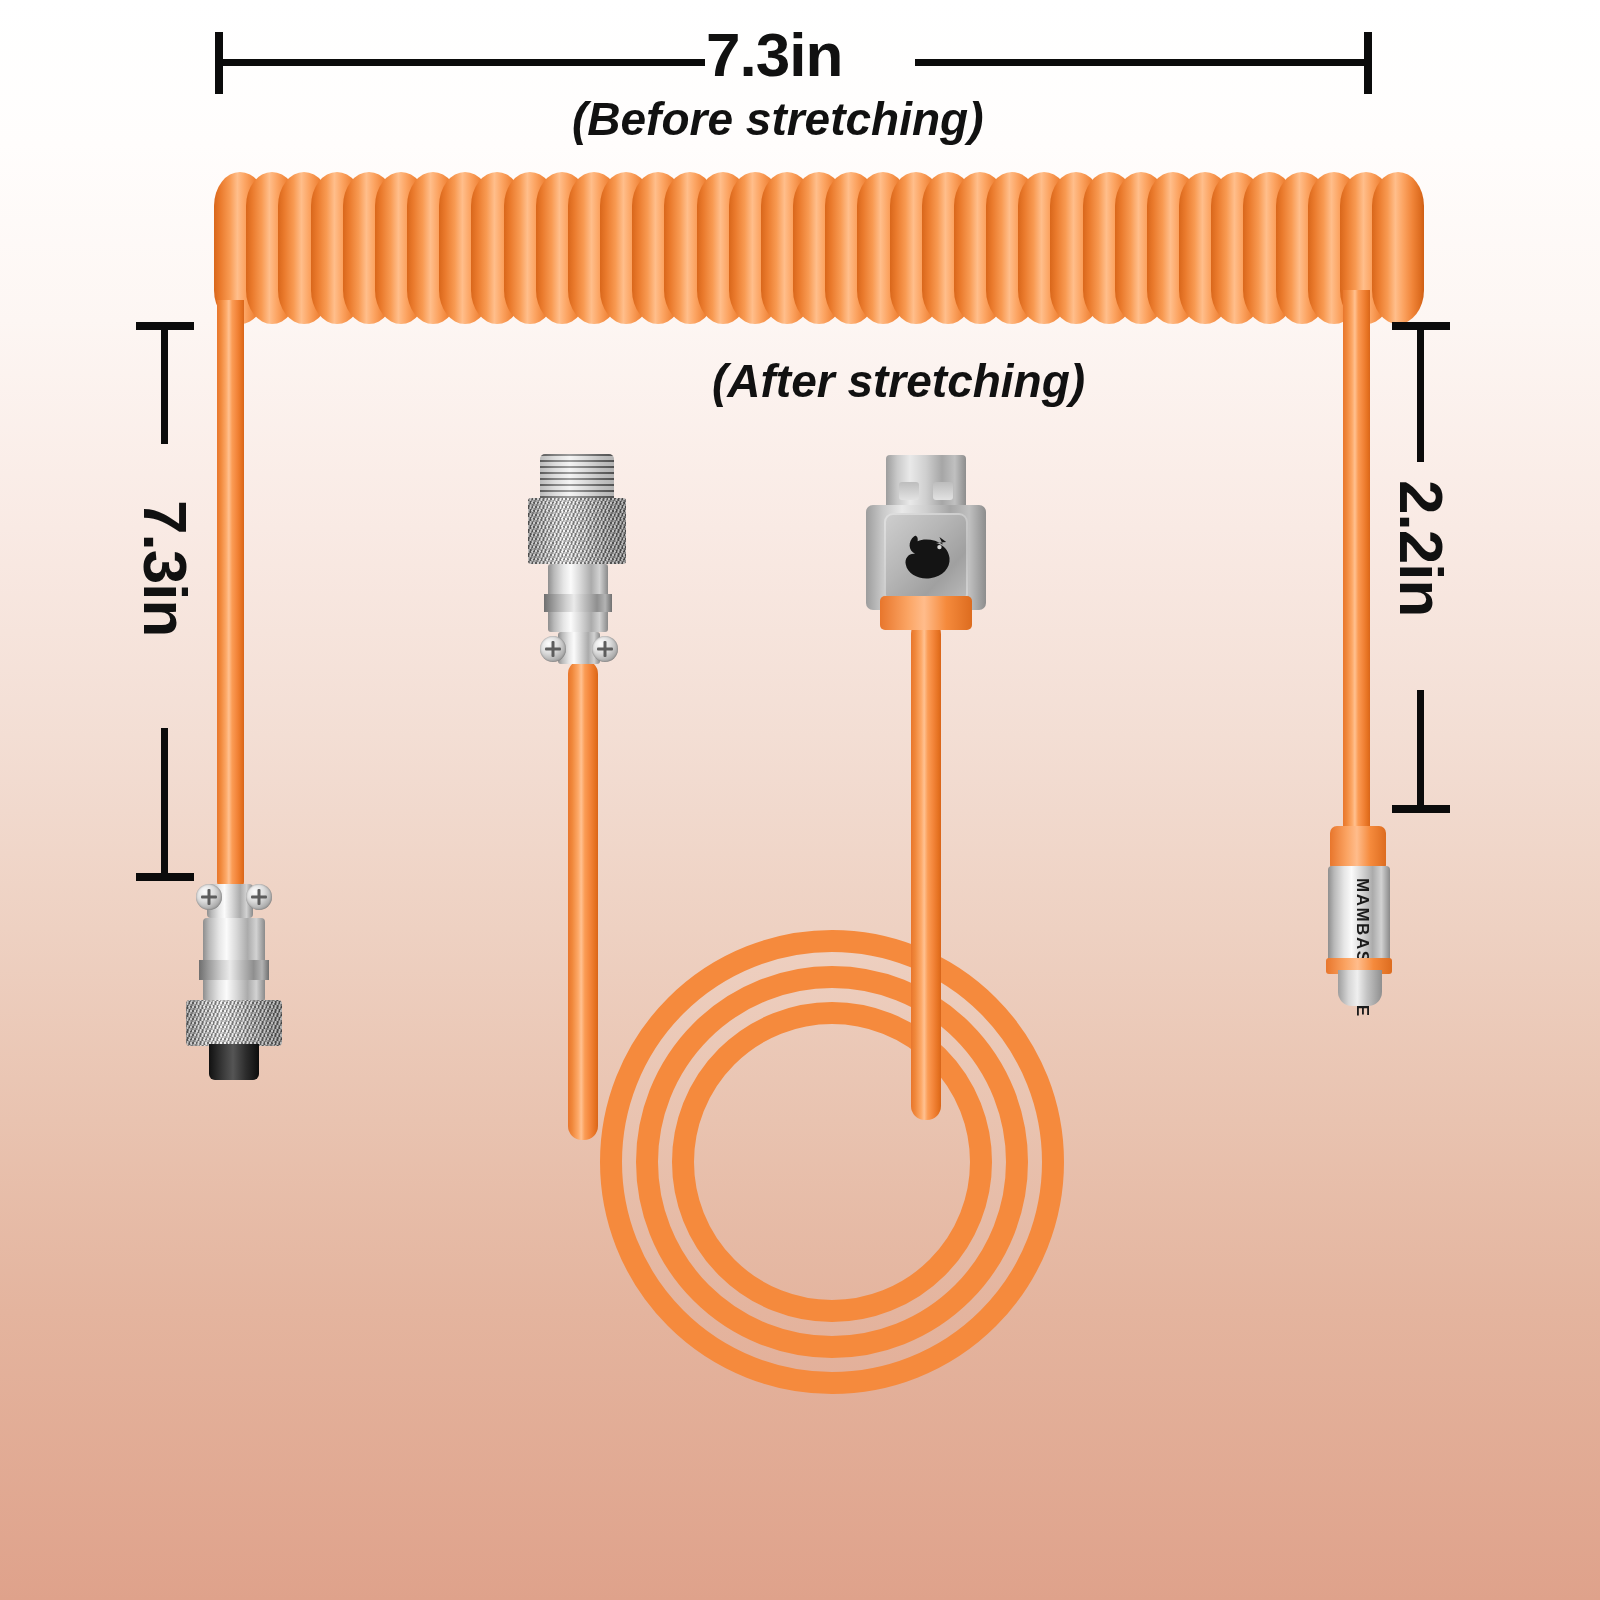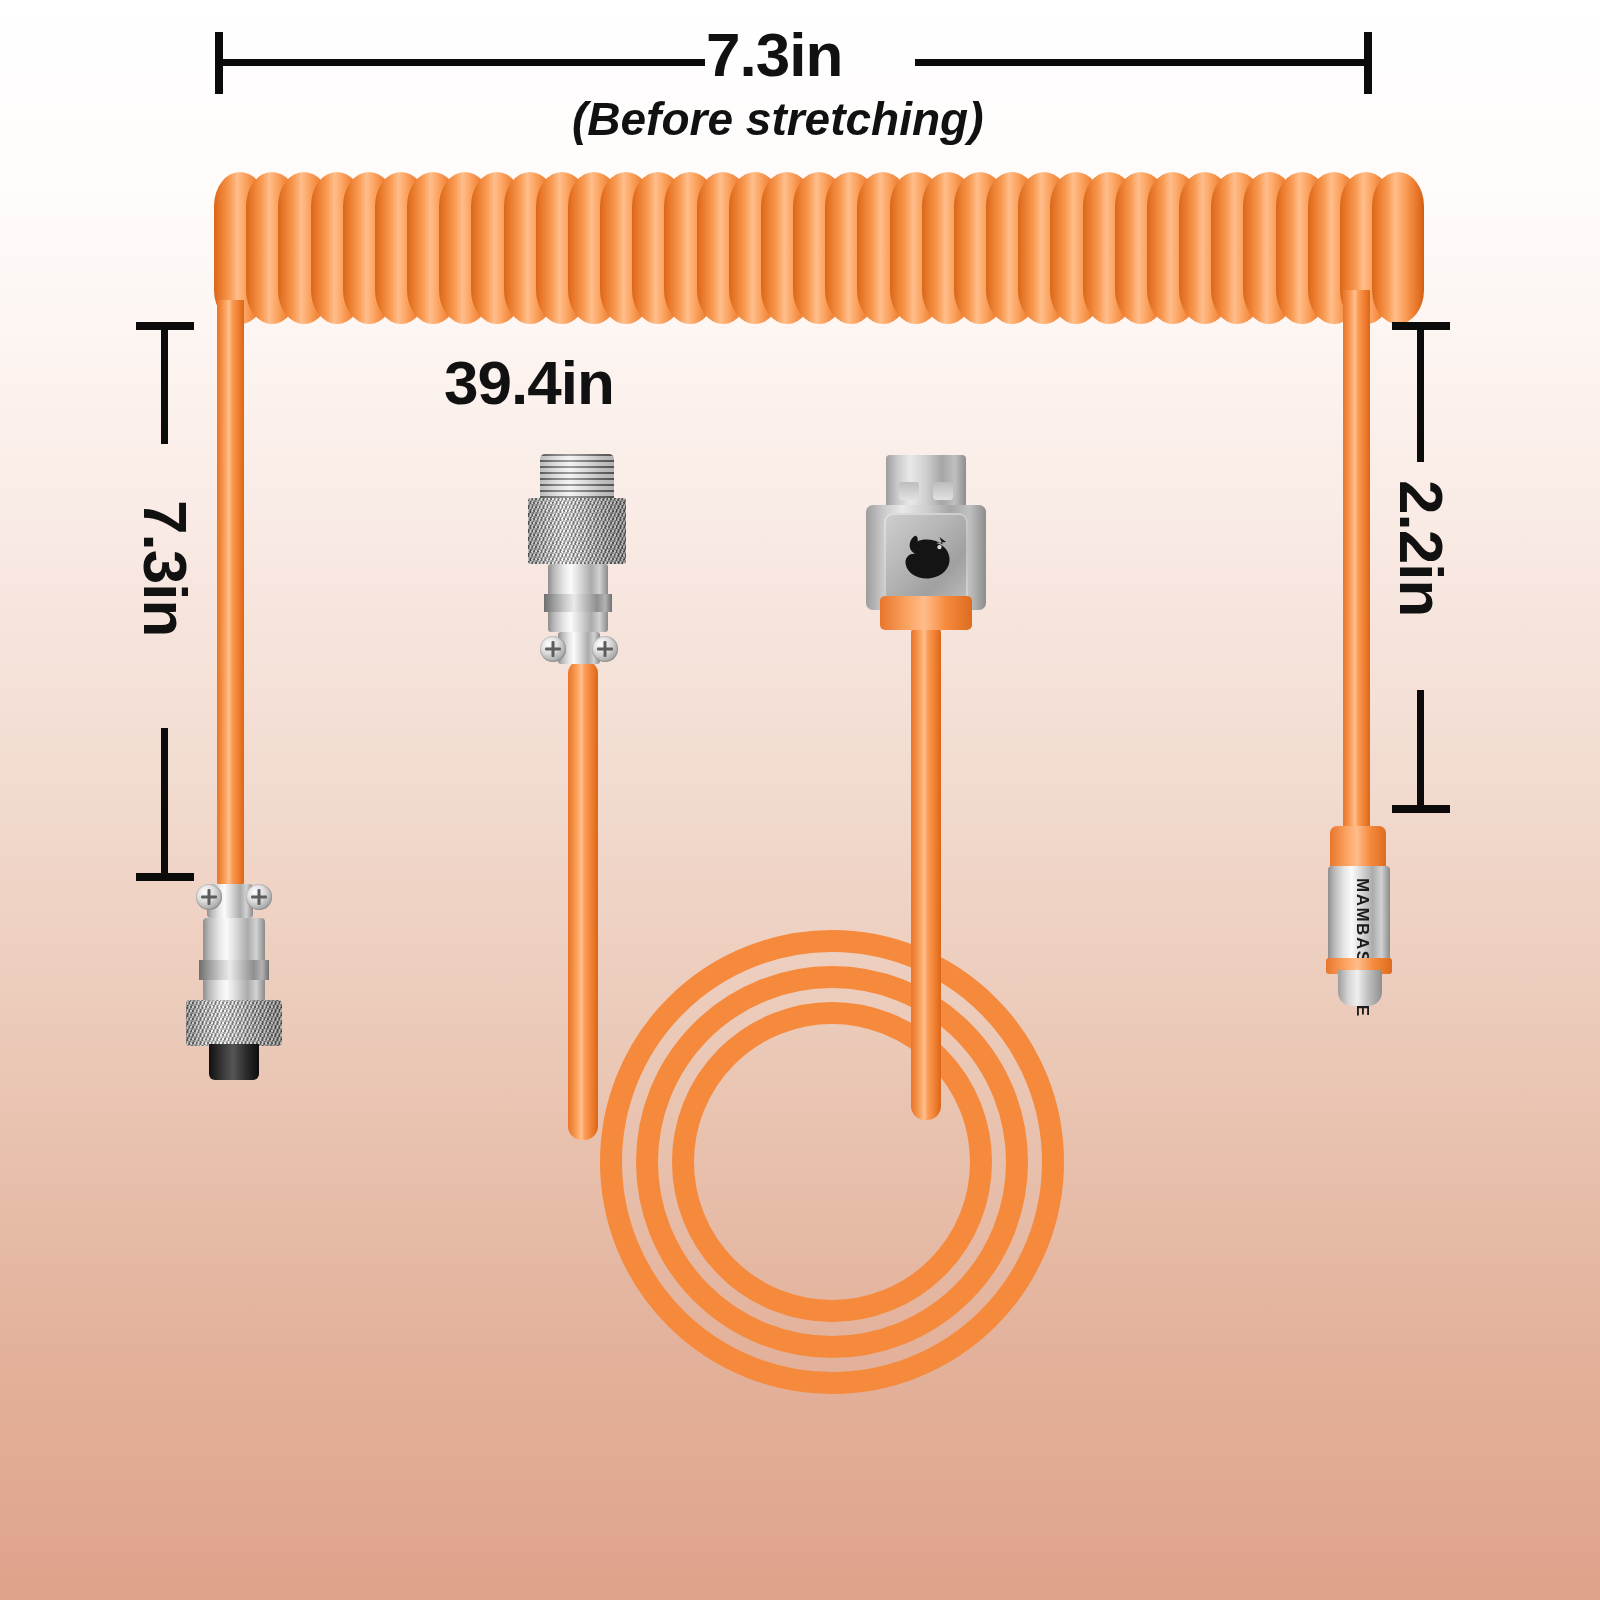--- a/index.html
+++ b/index.html
@@ -194,21 +194,21 @@
   </div>
 
   <div>
     <div class="dimtick-h" style="left:1392px;top:322px;width:58px;"></div>
     <div class="dimline-v" style="left:1417px;top:322px;height:140px;"></div>
     <div class="dimline-v" style="left:1417px;top:690px;height:122px;"></div>
     <div class="dimtick-h" style="left:1392px;top:805px;width:58px;"></div>
     <div class="dim-label dim-big rot-cw" style="left:1452px;top:480px;">2.2in</div>
   </div>
 
-  <div class="dim-label dim-big" style="left:444px;top:352px;">39.4in</div>
+  <div class="dim-label dim-note" style="left:712px;top:358px;">(After stretching)</div>
 
   <div>
     <div class="loop" style="left:600px;top:930px;width:420px;height:420px;border-width:22px;"></div>
     <div class="loop" style="left:636px;top:966px;width:348px;height:348px;border-width:22px;"></div>
     <div class="loop" style="left:672px;top:1002px;width:276px;height:276px;border-width:22px;"></div>
   </div>
 
   <div class="cable-straight" style="left:568px;top:660px;width:30px;height:480px;"></div>
 
   <div class="cable-straight" style="left:911px;top:620px;width:30px;height:500px;"></div>

